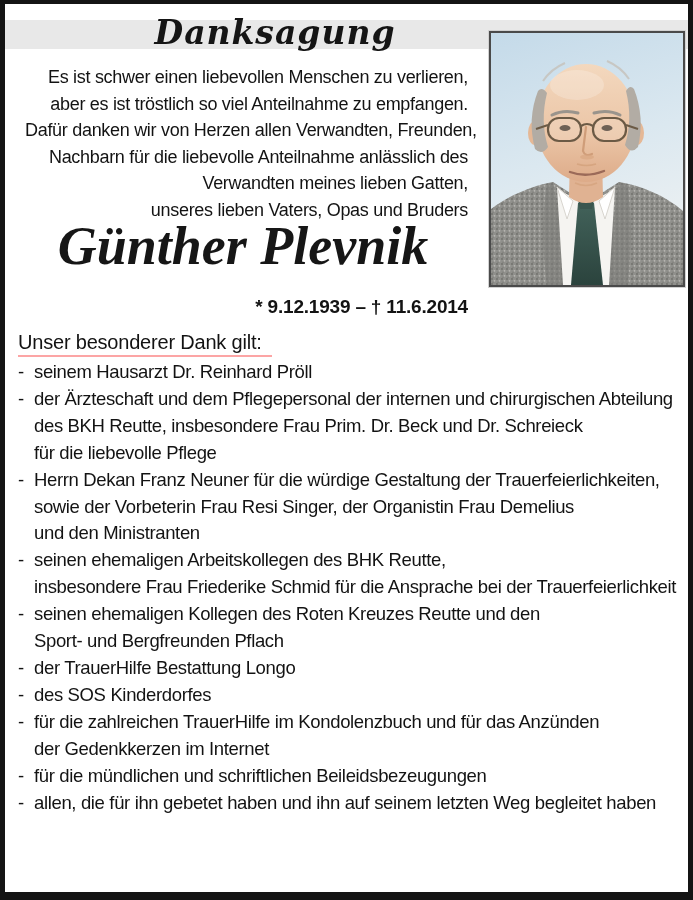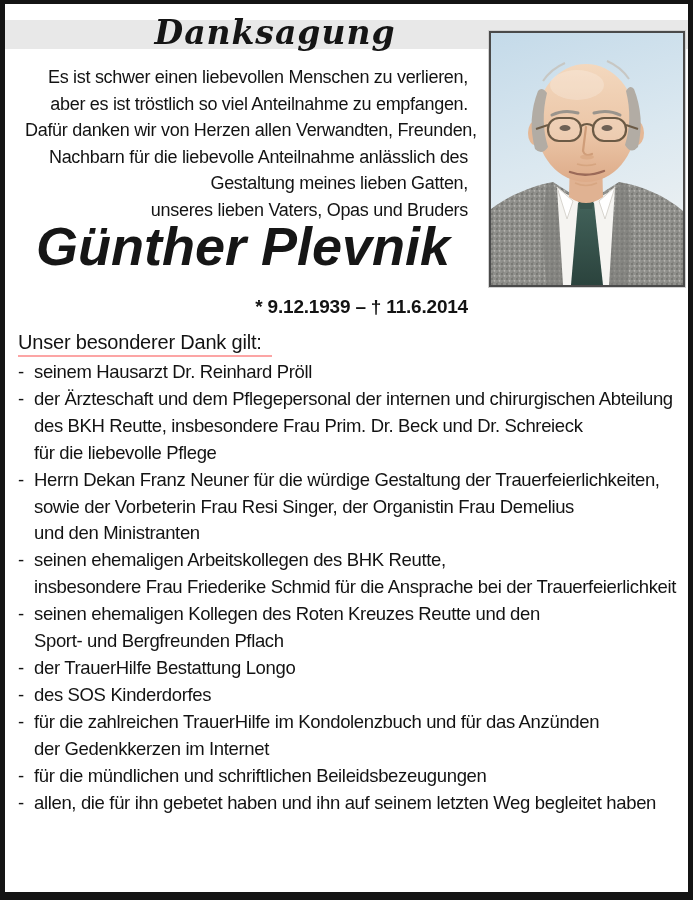--- a/index.html
+++ b/index.html
@@ -24,21 +24,21 @@
     box-sizing:content-box;
   }
   .photo svg{display:block;width:192px;height:252px;}
   .intro{
     position:absolute;left:20px;top:60px;width:443px;text-align:right;
     font-size:18px;line-height:26.5px;letter-spacing:-0.3px;
   }
   .intro .intro-line{white-space:nowrap;}
   .name{
     position:absolute;left:0;top:211px;width:476px;text-align:center;
-    font-family:Liberation Sans, sans-serif;font-style:italic;font-weight:700;
+    font-family:Liberation Serif, serif;font-style:italic;font-weight:700;
     font-size:54px;white-space:nowrap;color:#161616;
   }
   .dates{
     position:absolute;left:20px;top:292px;width:443px;text-align:right;
     font-weight:700;font-size:19px;letter-spacing:-0.2px;
   }
   .thanks-heading{
     position:absolute;left:13px;top:327px;display:inline-block;
     font-size:20px;letter-spacing:-0.2px;
     border-bottom:2px solid #fca5a5;padding:0 10px 1px 0;
@@ -139,21 +139,21 @@
         <path d="M86,131 Q95,134 105,131" stroke="#d3a17c" stroke-width="1.5" fill="none" opacity="0.8"></path>
         <path d="M84,150 Q95,155 106,150" stroke="#d3a17c" stroke-width="1.5" fill="none" opacity="0.7"></path>
       </svg>
     </div>
 
     <div class="intro">
         <div class="intro-line">Es ist schwer einen liebevollen Menschen zu verlieren,</div>
         <div class="intro-line">aber es ist tröstlich so viel Anteilnahme zu empfangen.</div>
         <div class="intro-line">Dafür danken wir von Herzen allen Verwandten, Freunden,</div>
         <div class="intro-line">Nachbarn für die liebevolle Anteilnahme anlässlich des</div>
-        <div class="intro-line">Gestaltung meines lieben Gatten,</div>
+        <div class="intro-line">Verwandten meines lieben Gatten,</div>
         <div class="intro-line">unseres lieben Vaters, Opas und Bruders</div>
       </div>
 
     <div class="name">Günther Plevnik</div>
 
     <div class="dates">* 9.12.1939 – † 11.6.2014</div>
 
     <span class="thanks-heading">Unser besonderer Dank gilt:</span>
 
     <div class="thanks-list">

